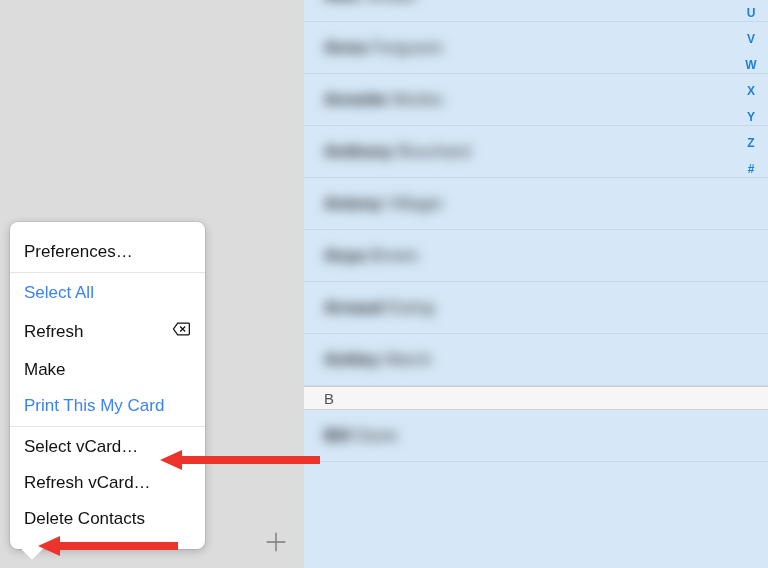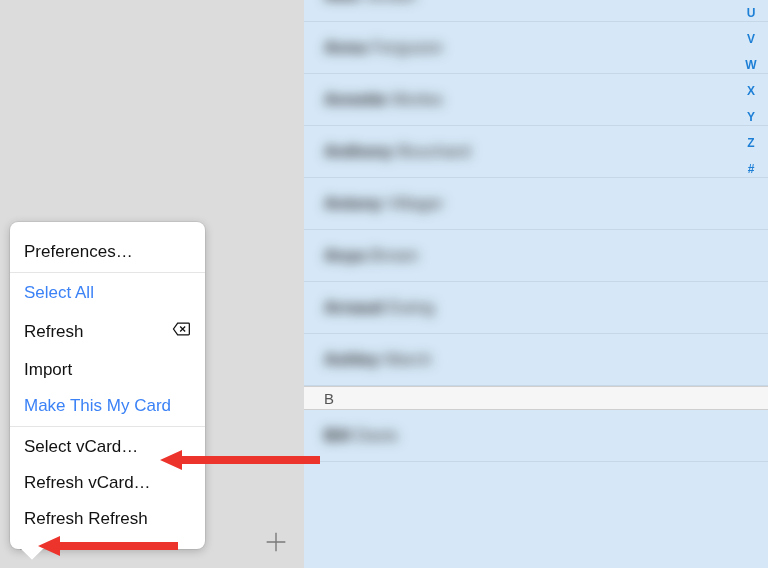--- a/index.html
+++ b/index.html
@@ -242,34 +242,34 @@
     <div class="menu-item">
       <span>Refresh</span>
       <span class="delete-icon">
         <svg viewBox="0 0 24 24">
             <path d="M21 5H8l-5 7 5 7h13a1 1 0 0 0 1-1V6a1 1 0 0 0-1-1z"></path>
             <path d="M17 9l-6 6M11 9l6 6"></path>
           </svg>
       </span>
     </div>
     <div class="menu-item">
-      <span>Import</span>
+      <span>Make</span>
     </div>
     <div class="menu-item disabled">
-      <span>Make This My Card</span>
+      <span>Print This My Card</span>
     </div>
     <div class="menu-sep"></div>
     <div class="menu-item">
       <span>Select vCard…</span>
     </div>
     <div class="menu-item">
       <span>Refresh vCard…</span>
     </div>
     <div class="menu-item">
-      <span>Refresh Refresh</span>
+      <span>Delete Contacts</span>
     </div>
   </div>
 
   <svg class="arrow" style="left:160px; top:450px;" width="160" height="20" viewBox="0 0 160 20">
     <polygon points="0,10 22,0 22,6 160,6 160,14 22,14 22,20" fill="#ed342c"></polygon>
   </svg>
   <svg class="arrow" style="left:38px; top:536px;" width="140" height="20" viewBox="0 0 140 20">
     <polygon points="0,10 22,0 22,6 140,6 140,14 22,14 22,20" fill="#ed342c"></polygon>
   </svg>
 

